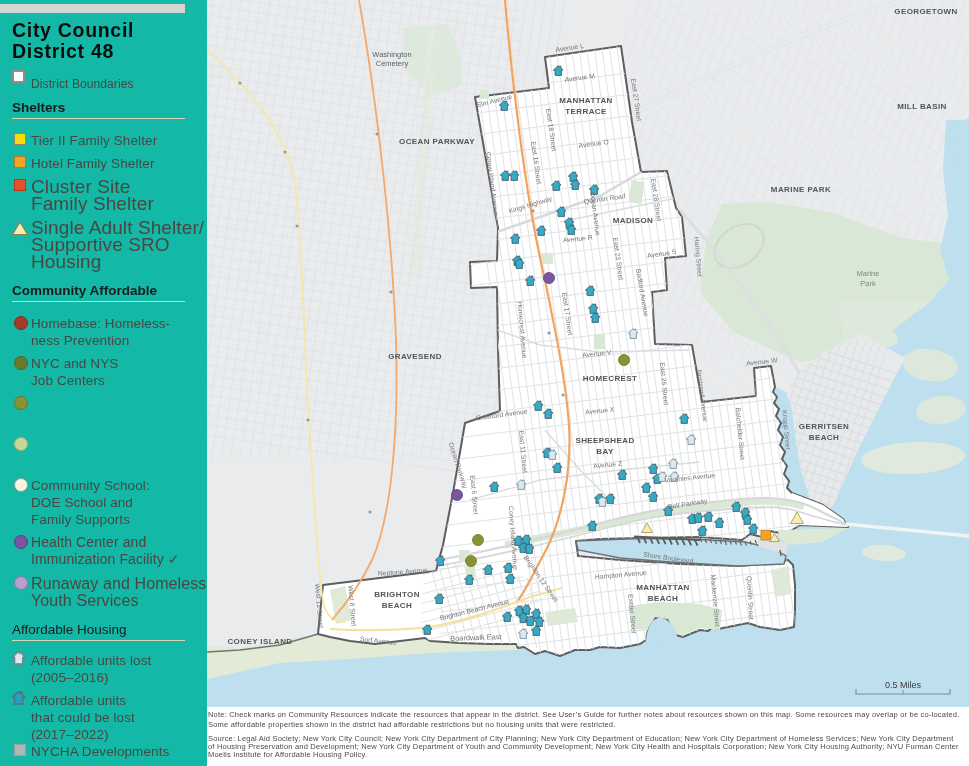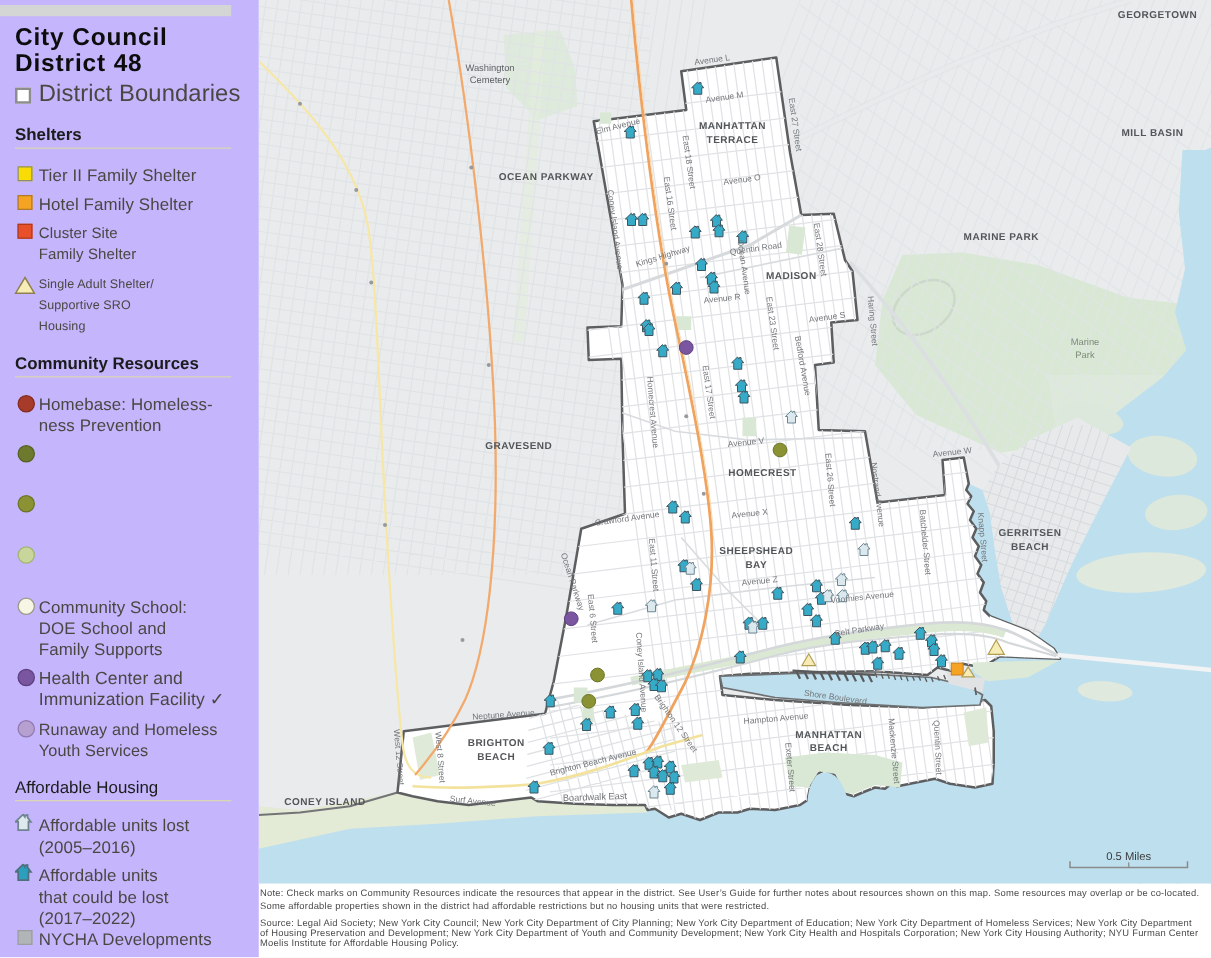--- a/index.html
+++ b/index.html
@@ -384,66 +384,67 @@
 
 <text x="597" y="356" font-size="6.8" fill="#74777a" text-anchor="middle" transform="rotate(-6 597 356)">Avenue V</text>
 
 <text x="600" y="413" font-size="6.8" fill="#74777a" text-anchor="middle" transform="rotate(-6 600 413)">Avenue X</text>
 
 <text x="608" y="467" font-size="6.8" fill="#74777a" text-anchor="middle" transform="rotate(-6 608 467)">Avenue Z</text>
 
 <text x="502" y="417" font-size="6.8" fill="#74777a" text-anchor="middle" transform="rotate(-8 502 417)">Crawford Avenue</text>
 </g>
     </svg>
-<div style="position:absolute;left:0;top:0;width:207px;height:766px;background:#c4b5fd">
+<div style="position:absolute;left:0;top:0;width:207px;height:766px;background:#14b8a6">
 
 <div style="position:absolute;left:0;top:4px;width:185px;height:9px;background:#d4d6d6"></div>
 
 <div style="position:absolute;left:12px;top:20px;font-size:19.5px;font-weight:bold;color:#0d0d0d;line-height:21px;letter-spacing:0.7px">City Council<br>District 48</div>
 
 <div style="position:absolute;left:12px;top:70px;width:9px;height:9px;border:2px solid #8d8d8d;background:#fff"></div>
-<div style="position:absolute;left:31px;top:65px;font-size:19px;color:#4a4742;letter-spacing:0.1px">District Boundaries</div>
+<div style="position:absolute;left:31px;top:77px;font-size:12px;color:#4a4742;letter-spacing:0.1px">District Boundaries</div>
 
 <div style="position:absolute;left:12px;top:100px;font-size:13.5px;font-weight:bold;color:#1c1c1c">Shelters</div>
 <div style="position:absolute;left:12px;top:118px;width:173px;height:1px;background:#d9d6b4"></div>
 
 <div style="position:absolute;left:14px;top:133px;width:10px;height:10px;background:#fadc05;border:1px solid #8d8d6d"></div>
 <div style="position:absolute;left:31px;top:132px;font-size:13.5px;color:#4a4742;line-height:17px;letter-spacing:0.1px">Tier II Family Shelter</div>
 
 <div style="position:absolute;left:14px;top:156px;width:10px;height:10px;background:#f5a323;border:1px solid #b07a28"></div>
 <div style="position:absolute;left:31px;top:155px;font-size:13.5px;color:#4a4742;line-height:17px;letter-spacing:0.1px">Hotel Family Shelter</div>
 
 <div style="position:absolute;left:14px;top:179px;width:10px;height:10px;background:#e8502a;border:1px solid #b03a1e"></div>
-<div style="position:absolute;left:31px;top:178px;font-size:12px;color:#4a4742;line-height:17px;letter-spacing:0.1px">Cluster Site<br>Family Shelter</div>
+<div style="position:absolute;left:31px;top:178px;font-size:19px;color:#4a4742;line-height:17px;letter-spacing:0.1px">Cluster Site<br>Family Shelter</div>
 
 <svg width="18" height="16" style="position:absolute;left:11px;top:220px">
         <polygon points="9,2 16.5,14.5 1.5,14.5" fill="#f7ecb5" stroke="#8f814f" stroke-width="1.2"></polygon>
       </svg>
-<div style="position:absolute;left:31px;top:219px;font-size:10px;color:#4a4742;line-height:17px;letter-spacing:0.1px">Single Adult Shelter/<br>Supportive SRO<br>Housing</div>
-
-<div style="position:absolute;left:12px;top:283px;font-size:13.5px;font-weight:bold;color:#1c1c1c">Community Resources</div>
+<div style="position:absolute;left:31px;top:219px;font-size:19px;color:#4a4742;line-height:17px;letter-spacing:0.1px">Single Adult Shelter/<br>Supportive SRO<br>Housing</div>
+
+<div style="position:absolute;left:12px;top:283px;font-size:13.5px;font-weight:bold;color:#1c1c1c">Community Affordable</div>
 <div style="position:absolute;left:12px;top:301px;width:173px;height:1px;background:#d9d6b4"></div>
 
 <div style="position:absolute;left:14px;top:316px;width:12px;height:12px;border-radius:50%;background:#a63b2a;border:1px solid #83291c"></div>
 <div style="position:absolute;left:31px;top:315px;font-size:13.5px;color:#4a4742;line-height:17px;letter-spacing:0.1px">Homebase: Homeless-<br>ness Prevention</div>
 
 <div style="position:absolute;left:14px;top:356px;width:12px;height:12px;border-radius:50%;background:#6d7a2e;border:1px solid #556020"></div>
+<div style="position:absolute;left:31px;top:355px;font-size:13.5px;color:#4a4742;line-height:17px;letter-spacing:0.1px">NYC and NYS<br>Job Centers</div>
 
 <div style="position:absolute;left:14px;top:396px;width:12px;height:12px;border-radius:50%;background:#8a9233;border:1px solid #6c7424"></div>
 
 <div style="position:absolute;left:14px;top:437px;width:12px;height:12px;border-radius:50%;background:#c8d69b;border:1px solid #a3b470"></div>
 
 <div style="position:absolute;left:14px;top:478px;width:12px;height:12px;border-radius:50%;background:#f7f5e4;border:1px solid #9a9a88"></div>
 <div style="position:absolute;left:31px;top:477px;font-size:13.5px;color:#4a4742;line-height:17px;letter-spacing:0.1px">Community School:<br>DOE School and<br>Family Supports</div>
 
 <div style="position:absolute;left:14px;top:535px;width:12px;height:12px;border-radius:50%;background:#7a55a0;border:1px solid #5c3f7e"></div>
 <div style="position:absolute;left:31px;top:534px;font-size:14px;color:#4a4742;line-height:17px;letter-spacing:0.1px">Health Center and<br>Immunization Facility ✓</div>
 
 <div style="position:absolute;left:14px;top:576px;width:12px;height:12px;border-radius:50%;background:#b5a0cf;border:1px solid #9077ad"></div>
-<div style="position:absolute;left:31px;top:575px;font-size:13px;color:#4a4742;line-height:17px;letter-spacing:0.1px">Runaway and Homeless<br>Youth Services</div>
+<div style="position:absolute;left:31px;top:575px;font-size:16px;color:#4a4742;line-height:17px;letter-spacing:0.1px">Runaway and Homeless<br>Youth Services</div>
 
 <div style="position:absolute;left:12px;top:622px;font-size:13.5px;font-weight:normal;color:#1c1c1c">Affordable Housing</div>
 <div style="position:absolute;left:12px;top:640px;width:173px;height:1px;background:#d9d6b4"></div>
 
 <svg width="16" height="16" style="position:absolute;left:12px;top:651px">
         <g fill="#dde9ec" stroke="#6f8490" stroke-width="1.1" transform="scale(1.28)">
           <path d="M2.0,10.2 L2.0,5.0 L0.3,5.0 L5.0,0.45 L6.15,1.95 L6.3,0.95 L7.8,0.8 L7.9,2.4 L9.9,5.0 L8.4,5.0 L8.4,10.2 Z"></path>
         </g>
       </svg>
 <div style="position:absolute;left:31px;top:652px;font-size:13.5px;color:#4a4742;line-height:17px;letter-spacing:0.1px">Affordable units lost<br>(2005–2016)</div>

